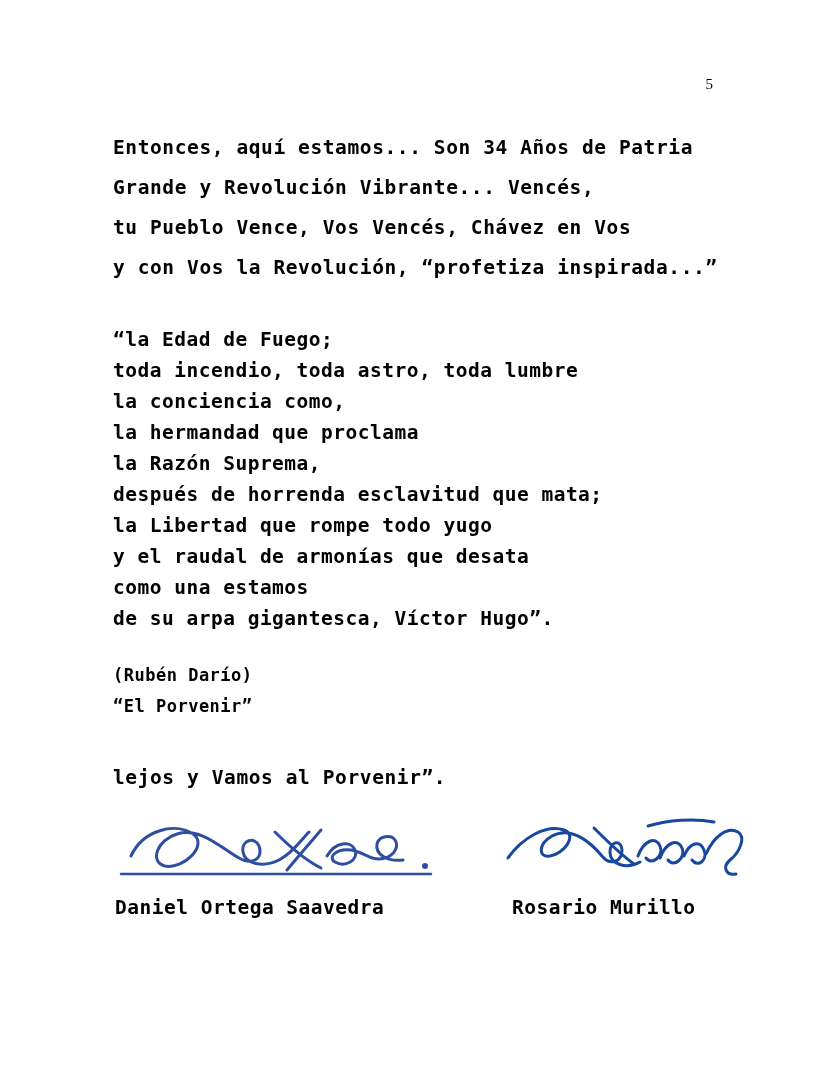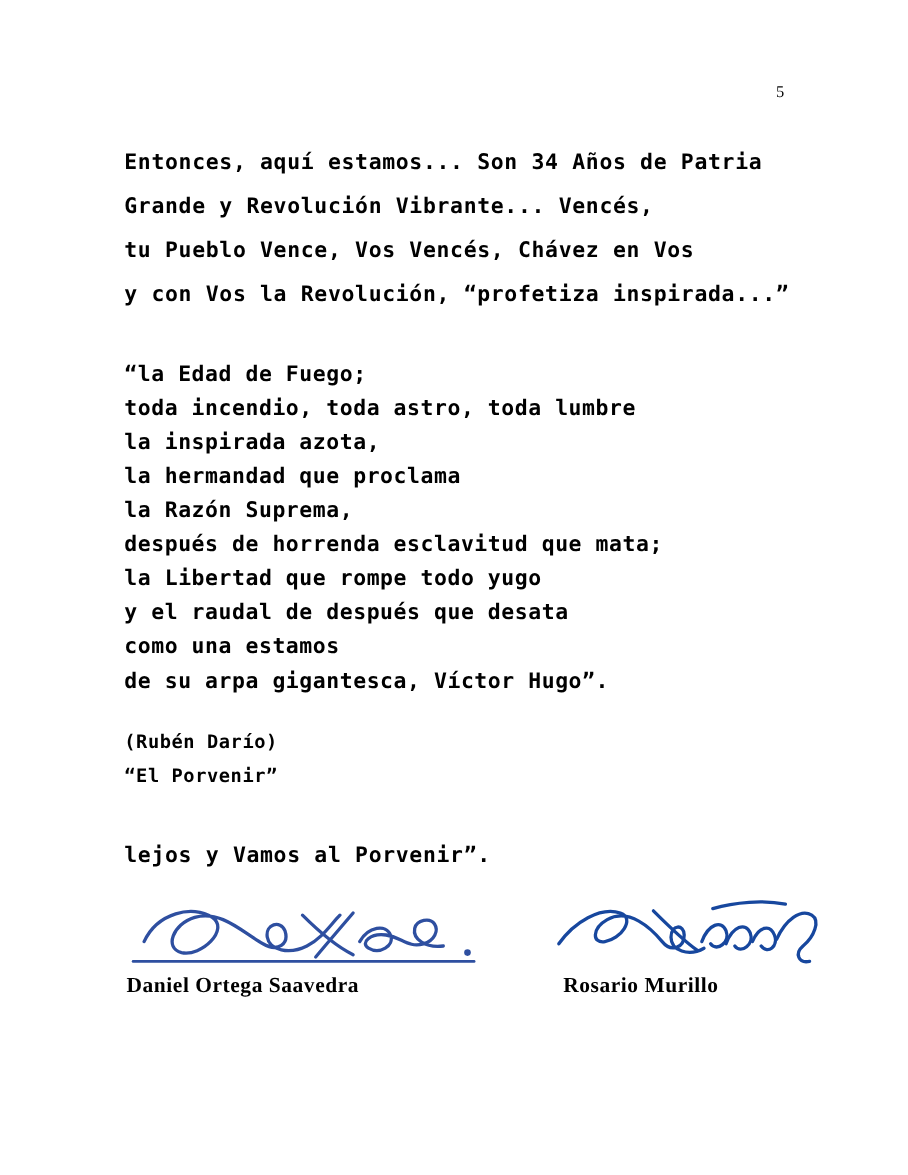--- a/index.html
+++ b/index.html
@@ -85,22 +85,21 @@
   .sig-right { left: 385px; width: 250px; }
   .sig-svg {
     display: block;
     height: 72px;
   }
   .sig-name {
     font-size: 19.5px;
     letter-spacing: 0.5px;
     font-weight: bold;
     white-space: pre;
-    margin-top: 2px;
-    font-family: Liberation Serif, serif;
+    margin-top: 12px;
   }
   .sig-left .sig-name { margin-left: 2px; }
   .sig-right .sig-name { margin-left: 14px; }
 </style>
 </head>
 <body>
 
 <div class="page">
 
   <div class="page-number">5</div>
@@ -112,26 +111,26 @@
       <p>Grande y Revolución Vibrante... Vencés,</p>
       <p>tu Pueblo Vence, Vos Vencés, Chávez en Vos</p>
       <p>y con Vos la Revolución, “profetiza inspirada...”</p>
     </div>
 
     <div class="spacer-lg"></div>
 
     <div class="poem">
       <p>“la Edad de Fuego;</p>
       <p>toda incendio, toda astro, toda lumbre</p>
-      <p>la inspirada azota,</p>
+      <p>la conciencia como,</p>
       <p>la hermandad que proclama</p>
       <p>la Razón Suprema,</p>
       <p>después de horrenda esclavitud que mata;</p>
       <p>la Libertad que rompe todo yugo</p>
-      <p>y el raudal de después que desata</p>
+      <p>y el raudal de armonías que desata</p>
       <p>como una estamos</p>
       <p>de su arpa gigantesca, Víctor Hugo”.</p>
     </div>
 
     <div class="spacer-md"></div>
 
     <div class="attrib">
       <p>(Rubén Darío)</p>
       <p>“El Porvenir”</p>
     </div>

